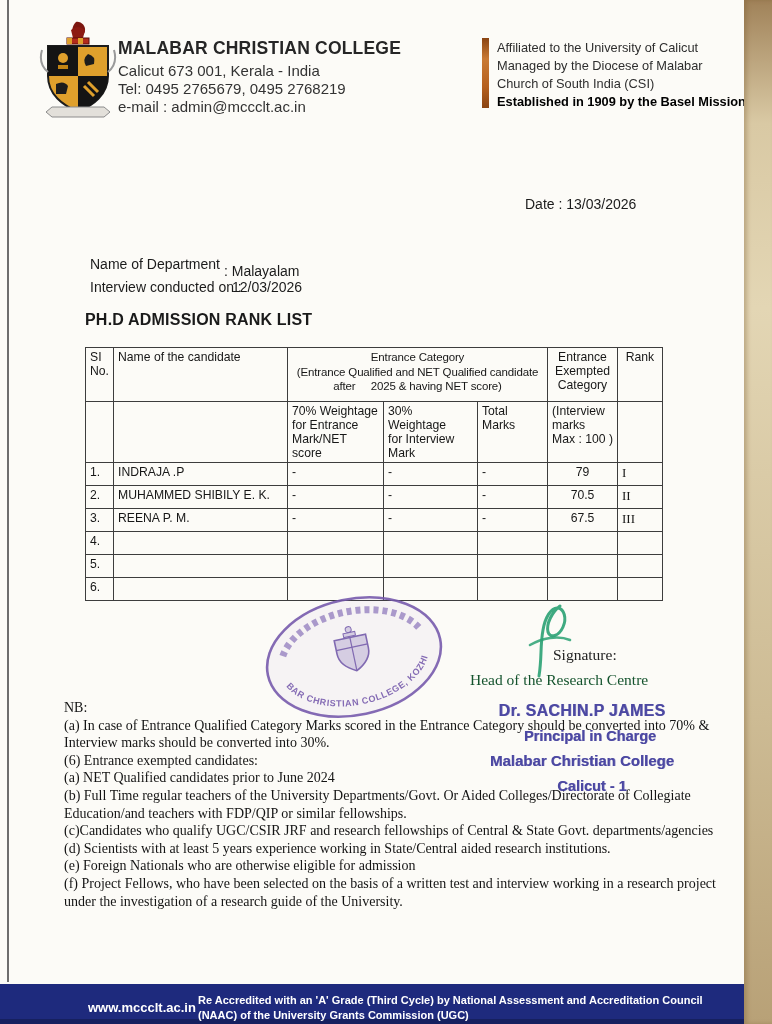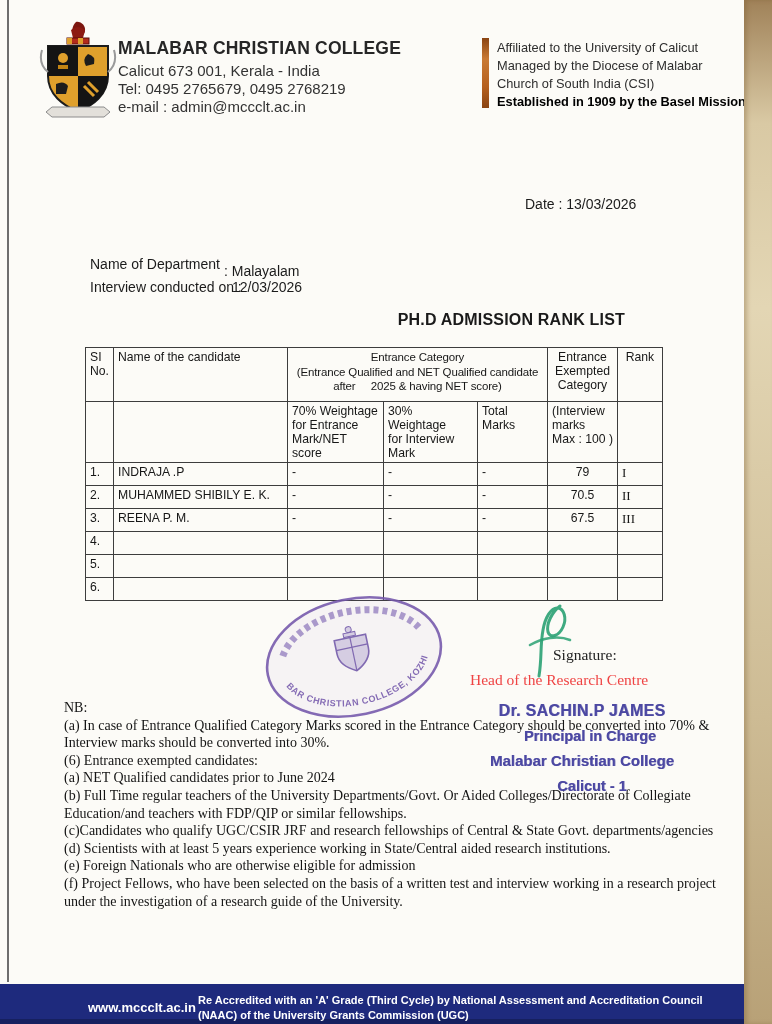--- a/index.html
+++ b/index.html
@@ -15,39 +15,39 @@
   #college-name{left:118px;top:38px;font-size:17.5px;font-weight:bold;color:#262626;letter-spacing:.2px;}
   .hdr-line{left:118px;font-size:15px;color:#333;}
   #divider-bar{left:482px;top:38px;width:7px;height:70px;
      background:linear-gradient(180deg,#8a4413,#c97a35 30%,#b5601f 70%,#8a4413);}
   .aff-line{left:497px;font-size:12.8px;color:#2e2e2e;}
   .aff-bold{font-weight:bold;color:#000000;}
   
   #date-line{left:525px;top:196px;font-size:14px;}
   .meta-label{left:90px;font-size:14px;}
   .meta-value{left:224px;font-size:14px;}
-  #doc-title{left:85px;top:311px;width:540px;text-align:right;font-size:16px;font-weight:bold;letter-spacing:.2px;color:#1a1a1a;}
+  #doc-title{left:85px;top:311px;width:540px;text-align:left;font-size:16px;font-weight:bold;letter-spacing:.2px;color:#1a1a1a;}
   
   #rank-table{position:absolute;left:85px;top:347px;border-collapse:collapse;table-layout:fixed;
       font-size:12.2px;color:#171717;}
   #rank-table td{border:1px solid #3d3d3d;vertical-align:top;padding:2px 4px;overflow:hidden;}
   .pre{white-space:pre-line;}
   tr.hrow1{height:54px;} tr.hrow2{height:47px;} tr.drow{height:23px;}
   td.c-entrance{ text-align:center;font-size:11.5px;letter-spacing:-.15px;line-height:14.5px;}
   td.c-exempt-h{text-align:center;}
   td.c-rank-h{text-align:center;vertical-align:middle;}
   td.cell-name{padding-left:6px;}
   td.cell-dash{padding-left:8px;}
   td.cell-exempt{padding-left:8px;text-align:center;}
   td.cell-rank{padding-left:10px;font-family:"Liberation Serif",serif;font-size:13px;}
   
   #seal-svg{left:258px;top:593px;}
   #sig-svg{left:512px;top:598px;z-index:6;}
   #sig-label{left:553px;top:646px;font-family:"Liberation Serif",serif;font-size:15.5px;color:#222;}
-  #sig-title{left:470px;top:671px;font-family:"Liberation Serif",serif;font-size:15.5px;color:#ef4444;}
+  #sig-title{left:470px;top:671px;font-family:"Liberation Serif",serif;font-size:15.5px;color:#14532d;}
   .stamp-line{width:300px;text-align:center;color:#3f3b9c;font-weight:bold;z-index:5;
       text-shadow:.6px 0 .6px rgba(63,59,156,.65);opacity:.93;}
   #stamp-name{left:432px;top:702px;font-size:16px;letter-spacing:.3px;}
   #stamp-role{left:440px;top:728px;font-size:14.5px;}
   #stamp-org{left:432px;top:752px;font-size:15px;}
   #stamp-place{left:442px;top:778px;font-size:14.5px;}
   
   #notes{left:64px;top:699px;width:652px;font-family:"Liberation Serif",serif;
      font-size:14px;line-height:17.6px;color:#141414;}
   .note-line{margin:0;}

